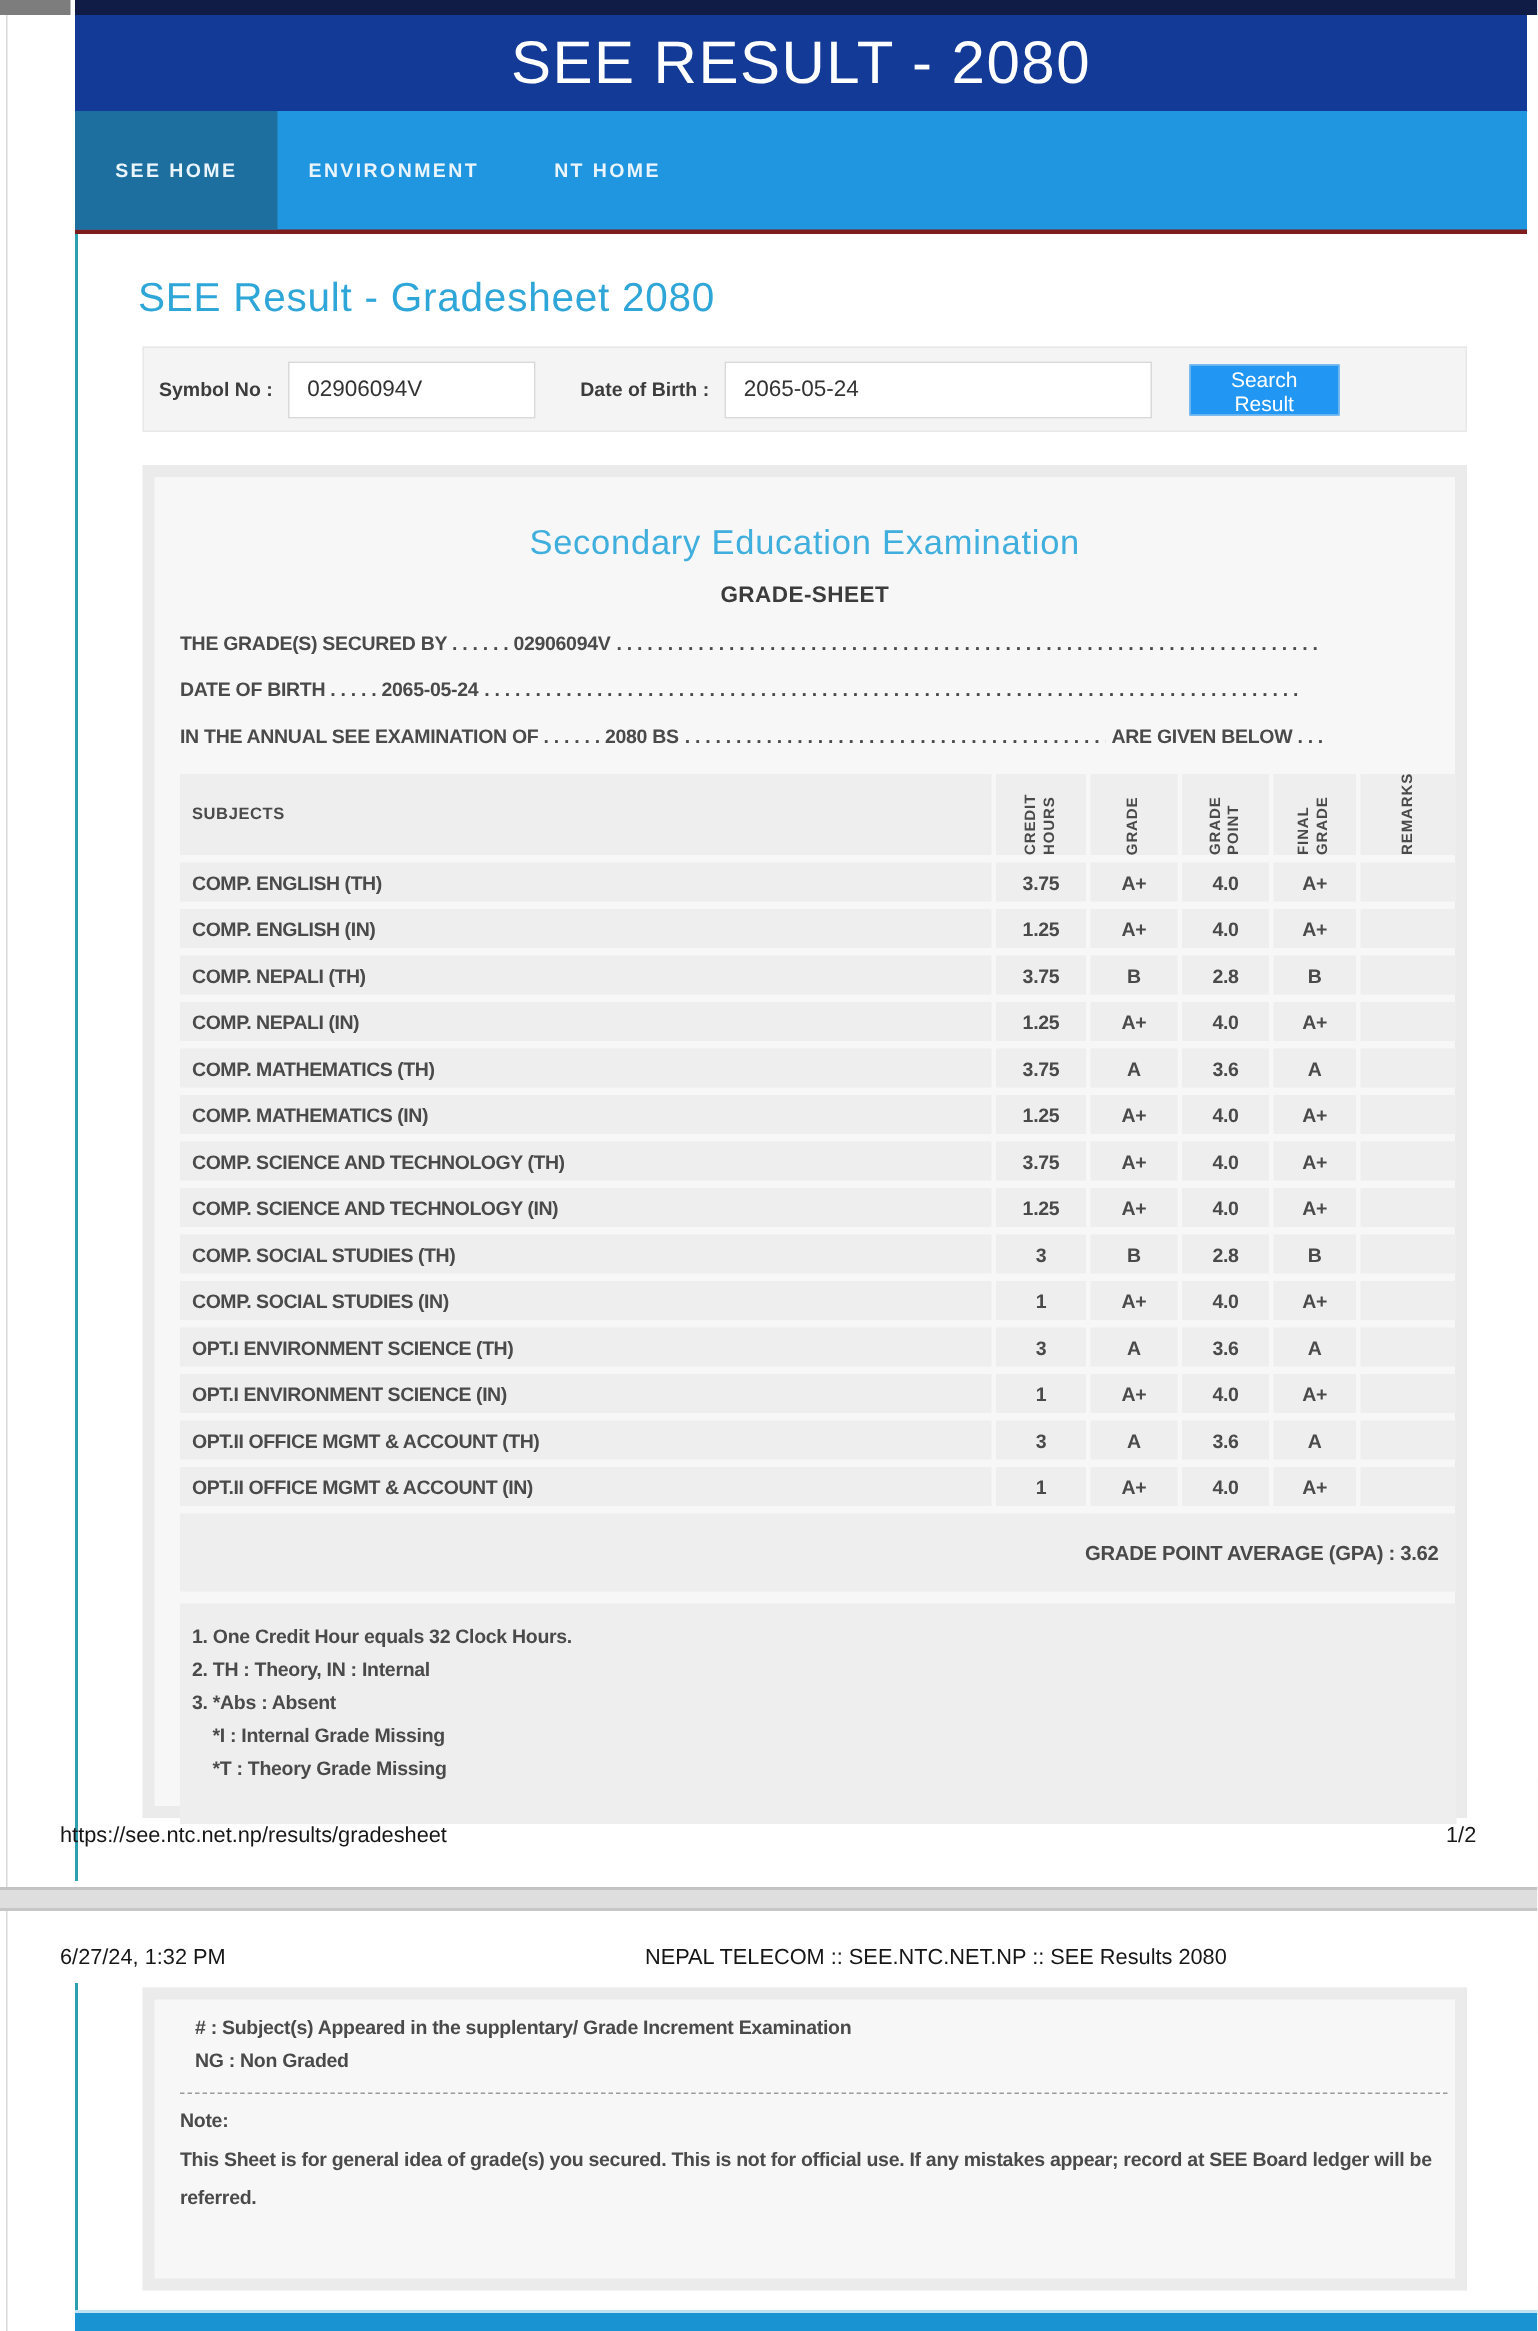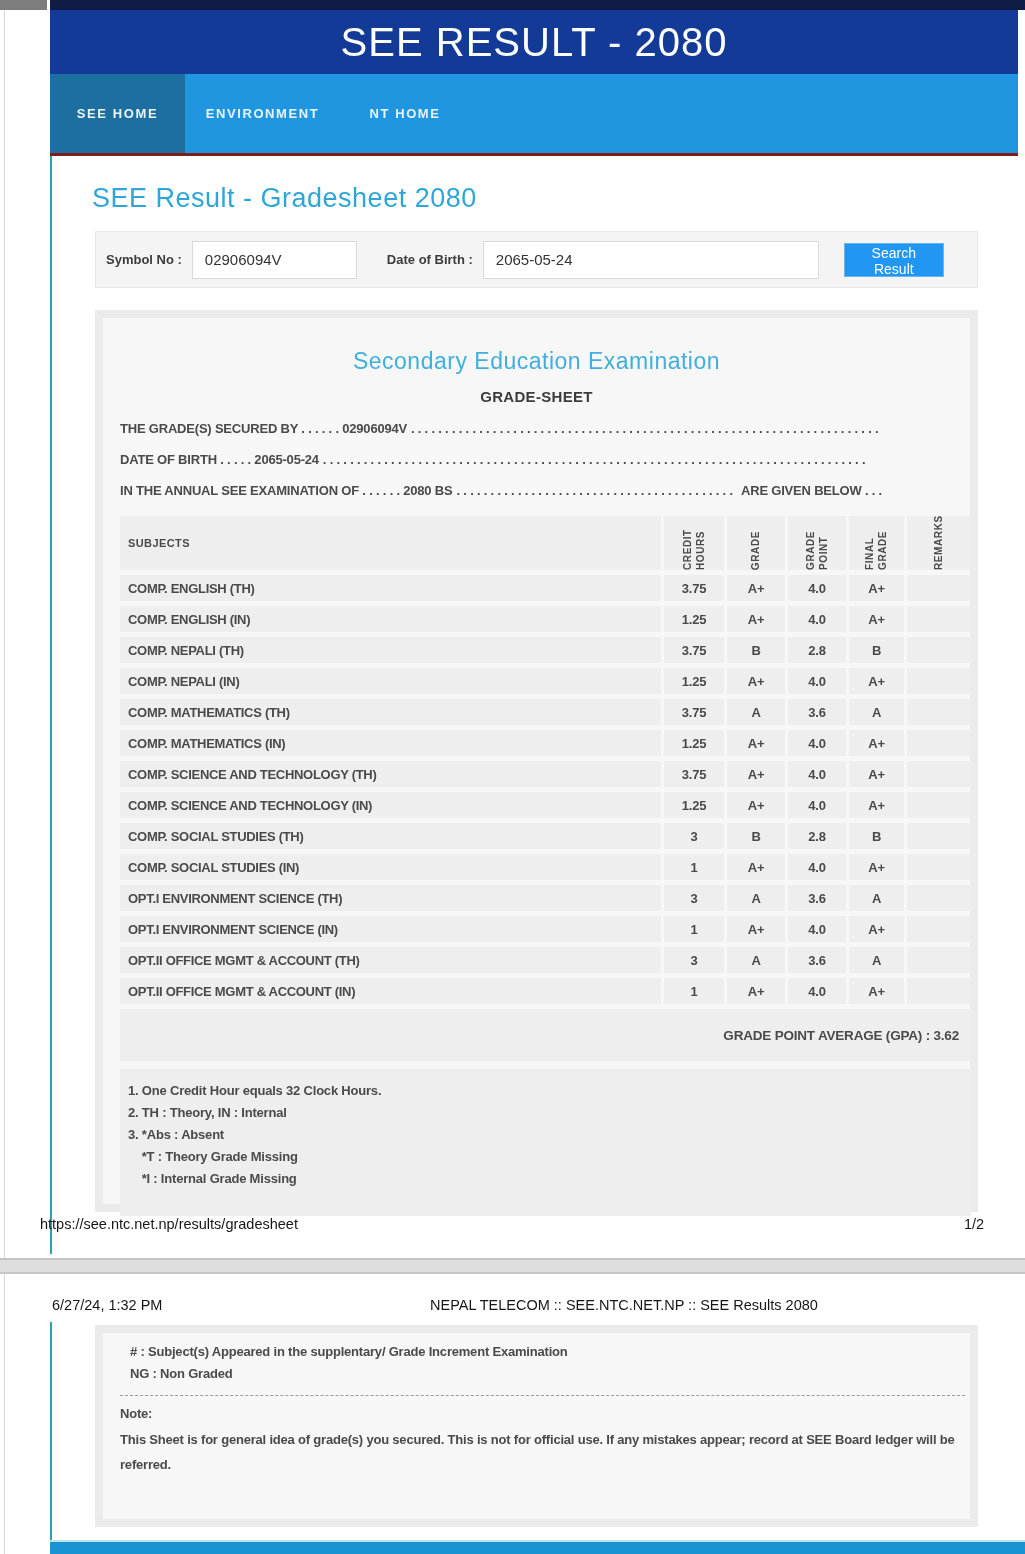--- a/index.html
+++ b/index.html
@@ -28,21 +28,21 @@
   .teal-line{left:50px;width:2px;background:#2e9fae;}
 
   .h1{left:92px;top:183px;color:#2fa6d8;font-size:27px;font-weight:400;letter-spacing:.5px;}
 
   
   .formbar{left:95px;top:231px;width:883px;height:57px;background:#f4f4f4;border:1px solid #e8e8e8;
            box-sizing:border-box;display:flex;align-items:center;padding:0 10px;}
   .flabel{font-size:13px;font-weight:700;color:#3c3c3c;white-space:nowrap;}
   .finput{height:38px;background:#fff;border:1px solid #d9d9d9;box-sizing:border-box;
           font-family:"Liberation Sans",sans-serif;font-size:15px;color:#333;padding:0 12px;}
-  .i1{width:165px;margin-left:10px;} .i2{width:336px;margin-left:10px;}
+  .i1{width:165px;margin-left:10px;} .i2{width:285px;margin-left:10px;}
   .ml30{margin-left:30px;}
   .btn{margin-left:25px;width:100px;height:34px;background:#2196f3;border:1px solid #6ab4f0;
        color:#fff;font-size:14px;font-family:"Liberation Sans",sans-serif;cursor:pointer;}
 
   
   .card{background:#f7f7f7;border:8px solid #ebebeb;box-sizing:border-box;}
   .card1{left:95px;top:310px;width:883px;height:902px;}
   .card2{left:95px;top:1325px;width:883px;height:202px;}
   .cond{font-weight:700;color:#4a4a4a;letter-spacing:-0.2px;}
   .gs-title{left:0;top:30px;width:867px;text-align:center;color:#41afdd;font-size:23px;
@@ -71,21 +71,21 @@
              align-items:center;justify-content:flex-end;padding-right:12px;box-sizing:border-box;
              font-size:13.5px;}
   .notes-block{left:17px;top:751px;width:851px;height:147px;background:#eeeeee;
                box-sizing:border-box;padding:11px 8px;}
   .note-line{font-size:13px;line-height:22px;white-space:pre;}
 
   
   .print-txt{font-size:14.5px;color:#161616;}
   .url{left:40px;top:1216px;}
   .pagenum{left:964px;top:1216px;}
-  .p2date{left:52px;top:1297px;}
+  .p2date{left:40px;top:1297px;}
   .p2title{left:430px;top:1297px;}
 
   
   .hashline{left:27px;font-size:13px;line-height:22px;}
   .hl1{top:8px;} .hl2{top:30px;}
   .dashes{left:17px;top:62px;width:845px;border-top:1px dashed #9a9a9a;height:0;}
   .notelabel{left:17px;top:73px;font-size:13px;}
   .notepara{left:17px;top:94px;width:842px;font-size:13px;line-height:25px;}
 
   .bottom-bar{left:50px;top:1540px;width:975px;height:14px;background:#1a93d2;
@@ -254,22 +254,22 @@
         <div class="cell cond val"></div>
       </div>
 
     <div class="abs gpa-block cond">GRADE POINT AVERAGE (GPA) : 3.62</div>
 
     <div class="abs notes-block" id="notes-block">
 
     <div class="note-line cond">1. One Credit Hour equals 32 Clock Hours.</div>
         <div class="note-line cond">2. TH : Theory, IN : Internal</div>
         <div class="note-line cond">3. *Abs : Absent</div>
+        <div class="note-line cond">    *I : Internal Grade Missing</div>
         <div class="note-line cond">    *T : Theory Grade Missing</div>
-        <div class="note-line cond">    *I : Internal Grade Missing</div>
       </div>
   </div>
 
   <div class="abs print-txt url">https://see.ntc.net.np/results/gradesheet</div>
   <div class="abs print-txt pagenum">1/2</div>
 
   <div class="abs page-gap"></div>
 
   <div class="abs print-txt p2date">6/27/24, 1:32 PM</div>
   <div class="abs print-txt p2title">NEPAL TELECOM :: SEE.NTC.NET.NP :: SEE Results 2080</div>

